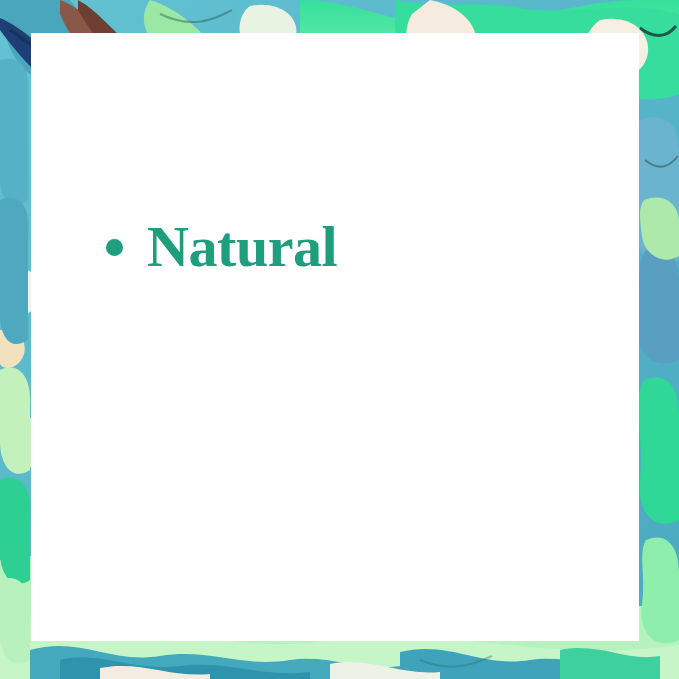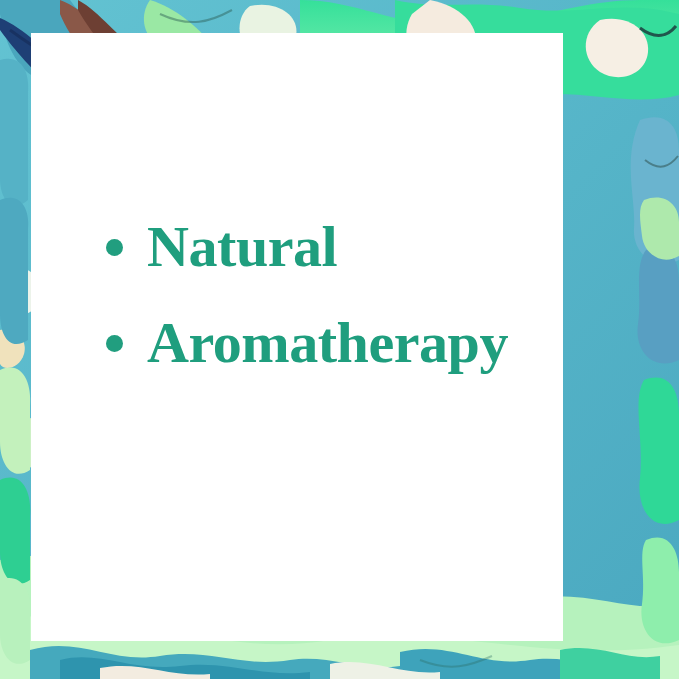--- a/index.html
+++ b/index.html
@@ -22,21 +22,21 @@
     background: #5fc0cf;
     overflow: hidden;
   }
   .bg svg { position: absolute; inset: 0; width: 100%; height: 100%; display: block; }
 
   
   .card {
     position: absolute;
     left: 31px;
     top: 33px;
-    width: 532px;
+    width: 608px;
     height: 608px;
     background: #ffffff;
   }
 
   
   .bullet-list {
     position: absolute;
     left: 75px;
     top: 165px;
     width: 520px;
@@ -142,21 +142,17 @@
   <div class="card">
 
     <ul class="bullet-list">
 
       <li class="bullet-item">
         <span class="bullet-dot"></span>
         <span class="bullet-label">Natural</span>
       </li>
 
 
-      <li class="bullet-item">
-        <span class="bullet-dot"></span>
-        <span class="bullet-label">Aromatherapy</span>
-      </li>
 
     </ul>
   </div>
 
 </div>
 
 </body></html>

